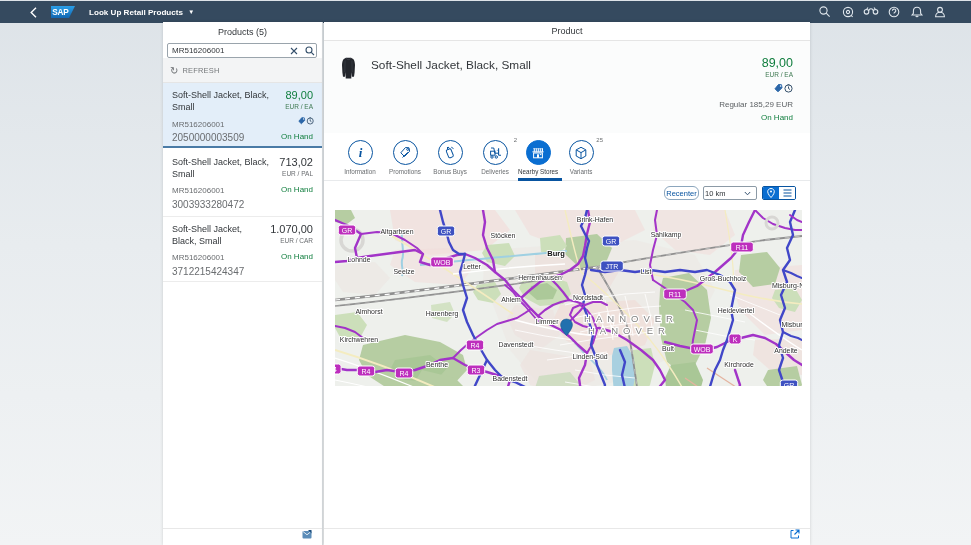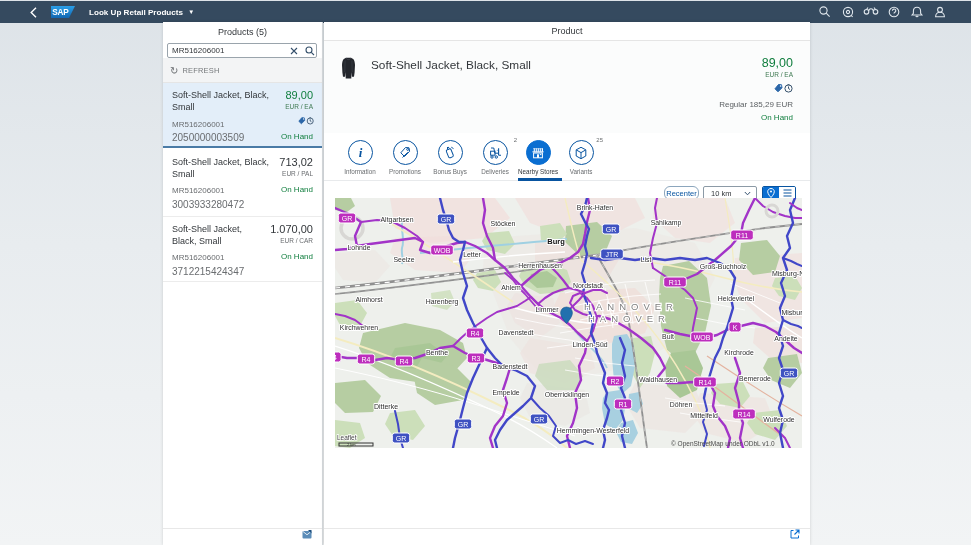--- a/index.html
+++ b/index.html
@@ -48,26 +48,26 @@
 .tab{position:absolute;top:7px;width:40px;text-align:center}
 .tab .circ{width:25px;height:25px;border-radius:50%;border:1px solid #0854a0;margin:0 auto;display:flex;align-items:center;justify-content:center;color:#0854a0;background:#fff}
 .tab .lbl{font-size:6.3px;color:#6a6d70;margin-top:3px;white-space:nowrap}
 .tab.sel .circ{background:#0a6ed1;border-color:#0a6ed1;color:#fff}
 .tab.sel .lbl{color:#32363a}
 .tab .cnt{position:absolute;top:-3px;right:-2px;font-size:6px;color:#6a6d70}
 #seltab-underline{position:absolute;left:194px;top:45px;width:44px;height:3px;background:#0854a0}
 
 #ctrls{position:absolute;left:0;top:159px;width:100%;height:21px;background:#fff}
 .btn-recenter{position:absolute;left:340px;top:5px;width:35px;height:14px;border:1px solid #8ca6bd;border-radius:6px;color:#0854a0;font-size:7.5px;text-align:center;line-height:13px;background:#fff}
-.sel10km{position:absolute;left:379px;top:5px;width:54px;height:14px;border:1px solid #8c9aa6;border-radius:2px;background:#fff;font-size:7.5px;color:#32363a;line-height:13px;padding-left:7px}
+.sel10km{position:absolute;left:379px;top:5px;width:54px;height:14px;border:1px solid #8c9aa6;border-radius:2px;background:#fff;font-size:7.5px;color:#32363a;line-height:13px;padding-left:1px}
 .sel10km .chev{position:absolute;right:5px;top:4px;line-height:0}
 .segbtn{position:absolute;left:438px;top:5px;width:34px;height:14px;border:1px solid #0854a0;border-radius:2px;overflow:hidden;display:flex}
 .segbtn .a{width:17px;background:#0a6ed1;color:#fff;display:flex;align-items:center;justify-content:center;font-size:8px}
 .segbtn .b{width:17px;background:#fff;color:#0854a0;display:flex;align-items:center;justify-content:center;font-size:8px}
-#mapwrap{position:absolute;left:11px;top:176px;width:467px;height:250px;overflow:hidden}
+#mapwrap{position:absolute;left:11px;top:188px;width:467px;height:176px;overflow:hidden}
 #detfoot{position:absolute;left:0;bottom:0;width:100%;height:17px;background:#fff;border-top:1px solid #e8e8e8}
 #detfoot .exp{position:absolute;right:10px;bottom:4px;color:#0a6ed1;font-size:9px}
 #listfoot .exp{position:absolute;right:10px;bottom:4px;color:#0a6ed1;font-size:9px}
 </style></head>
 <body>
 <div id="topbar">
   <div class="back">
       <svg width="7" height="11" viewBox="0 0 7 11" fill="none">
         <path d="M6,0.8 L1.2,5.5 L6,10.2" stroke="#fff" stroke-width="1.4"></path>
       </svg>

